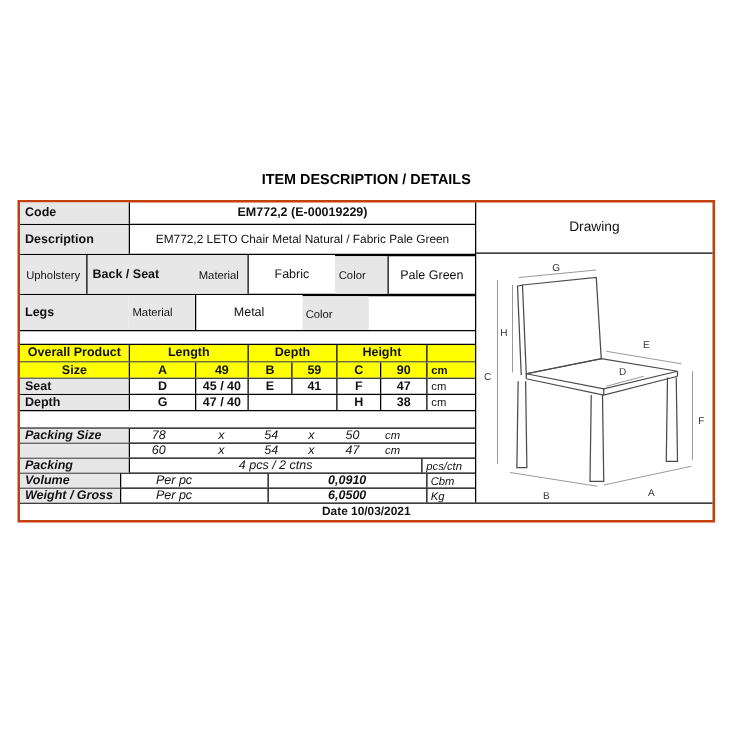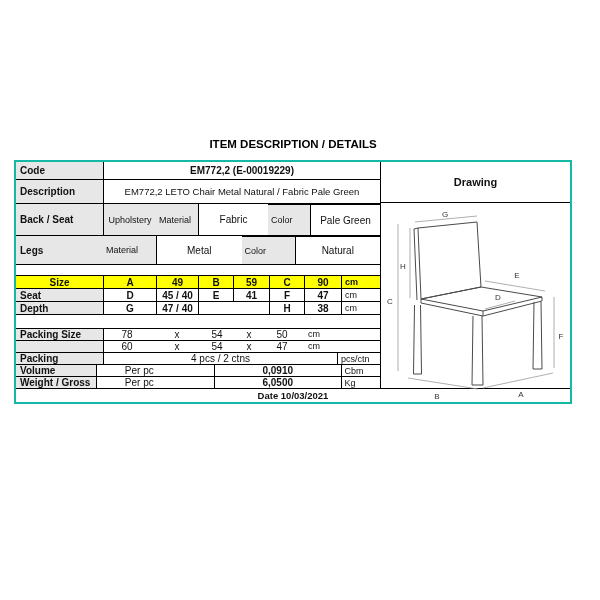--- a/index.html
+++ b/index.html
@@ -8,49 +8,49 @@
     position: relative; width: 600px; height: 434px;
     background: #fff; color: #111;
     font-family: "Liberation Sans", sans-serif;
   }
   .doc-title {
     position: absolute; top: 138px; left: 14px; width: 558px;
     text-align: center; font-weight: bold; font-size: 11.5px; color: #000;
   }
   .sheet {
     position: absolute; left: 14px; top: 160px; width: 558px;
-    border: 2px solid #14b8a6; background: #fff; font-size: 10px;
+    border: 2px solid #c2410c; background: #fff; font-size: 10px;
   }
   .sheet-body { display: flex; }
   .main-col { width: 364px; }
   .draw-col { flex: 1; border-left: 1px solid #000; display: flex; flex-direction: column; }
   .row { display: flex; border-top: 1px solid #000; align-items: stretch; }
   .row:first-child { border-top: none; }
   .c { border-left: 1px solid #000; display: flex; align-items: center; justify-content: center; overflow: hidden; white-space: nowrap; }
   .c:first-child { border-left: none; }
   .lbl { justify-content: flex-start; padding-left: 4px; background: #e7e7e7; font-weight: bold; }
   .sub { background: #e7e7e7; }
   .subkey { justify-content: flex-start; padding-left: 3px; background: #e7e7e7; font-size: 9px; }
   .unitcell { justify-content: flex-start; padding-left: 3px; font-size: 9px; }
   .bold { font-weight: bold; }
   .yellow { background: #ffff00; font-weight: bold; }
   .h17 { height: 17px; } .h24 { height: 24px; } .h32 { height: 32px; }
   .h29 { height: 29px; } .h11 { height: 11px; } .h14 { height: 14px; }
-  .h13 { height: 13px; } .h12 { height: 12px; }
+  .h13 { height: 13px; } .h12 { height: 12px; font-style: italic; }
   .w87 { width: 87px; } .w53 { width: 53px; } .w42 { width: 42px; }
   .w95 { width: 95px; } .w71 { width: 71px; } .w72 { width: 72px; }
   .w35 { width: 35px; } .w36 { width: 36px; } .w37 { width: 37px; }
   .w39 { width: 39px; } .w43 { width: 43px; } .w139 { width: 139px; margin-left: 32px; } .w234 { width: 234px; }
   .fill { flex: 1; }
   .stack { flex: 1; display: flex; flex-direction: row; }
   .stack .srow { display: flex; flex: 1; border-top: 1px solid #000; }
   .stack .srow:first-child { border-top: none; }
   .ps-area { flex: 1; position: relative; }
   .ps-area span { position: absolute; top: 0; width: 40px; text-align: center; line-height: 11px; }
-  .draw-header { height: 41px; display: flex; align-items: center; justify-content: center; font-weight: bold; font-size: 11px; border-bottom: 1px solid #000; }
+  .draw-header { height: 41px; display: flex; align-items: center; justify-content: center; font-weight: normal; font-size: 11px; border-bottom: 1px solid #000; }
   .draw-area { flex: 1; position: relative; }
   .draw-area svg { position: absolute; left: 0; top: 0; }
   .date-row { border-top: 1px solid #000; height: 14px; display: flex; align-items: center; justify-content: center; font-weight: bold; font-size: 9.5px; }
 </style>
 </head>
 <body>
 
 <div class="page">
 
   <div class="doc-title">ITEM DESCRIPTION / DETAILS</div>
@@ -64,22 +64,22 @@
           <div class="c lbl w87">Code</div>
           <div class="c fill bold">EM772,2 (E-00019229)</div>
         </div>
 
         <div class="row h24">
           <div class="c lbl w87">Description</div>
           <div class="c fill" style="font-size:9.5px">EM772,2 LETO Chair Metal Natural / Fabric Pale Green</div>
         </div>
 
         <div class="row h32">
+          <div class="c sub w53" style="font-size:9px">Upholstery</div>
           <div class="c lbl w87">Back / Seat</div>
-          <div class="c sub w53" style="font-size:9px">Upholstery</div>
           <div class="stack">
             <div class="srow">
               <div class="c subkey w42">Material</div>
               <div class="c fill">Fabric</div>
             </div>
             <div class="srow">
               <div class="c subkey w42">Color</div>
               <div class="c fill">Pale Green</div>
             </div>
           </div>
@@ -87,27 +87,33 @@
 
         <div class="row h29">
           <div class="c lbl w87">Legs</div>
           <div class="stack">
             <div class="srow">
               <div class="c subkey w53">Material</div>
               <div class="c fill">Metal</div>
             </div>
             <div class="srow">
               <div class="c subkey w53">Color</div>
-              <div class="c fill">Natural</div>
             </div>
           </div>
         </div>
 
         <div class="row h11"></div>
 
+        <div class="row h14">
+          <div class="c yellow w87">Overall Product</div>
+          <div class="c yellow w95">Length</div>
+          <div class="c yellow w71">Depth</div>
+          <div class="c yellow w72">Height</div>
+          <div class="c yellow w39"></div>
+        </div>
 
         <div class="row h13">
           <div class="c yellow w87">Size</div>
           <div class="c yellow w53">A</div>
           <div class="c yellow w42">49</div>
           <div class="c yellow w35">B</div>
           <div class="c yellow w36">59</div>
           <div class="c yellow w35">C</div>
           <div class="c yellow w37">90</div>
           <div class="c yellow unitcell w39">cm</div>

